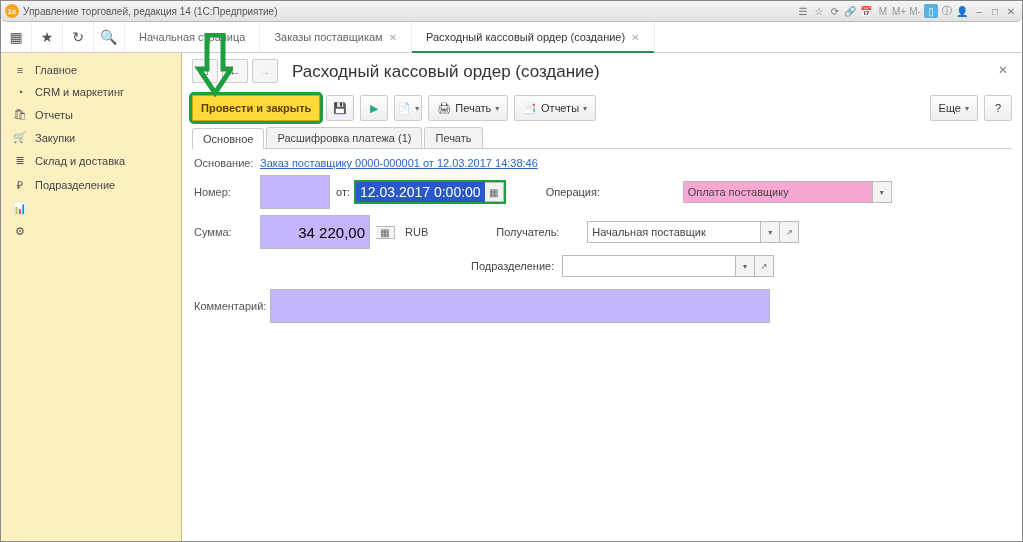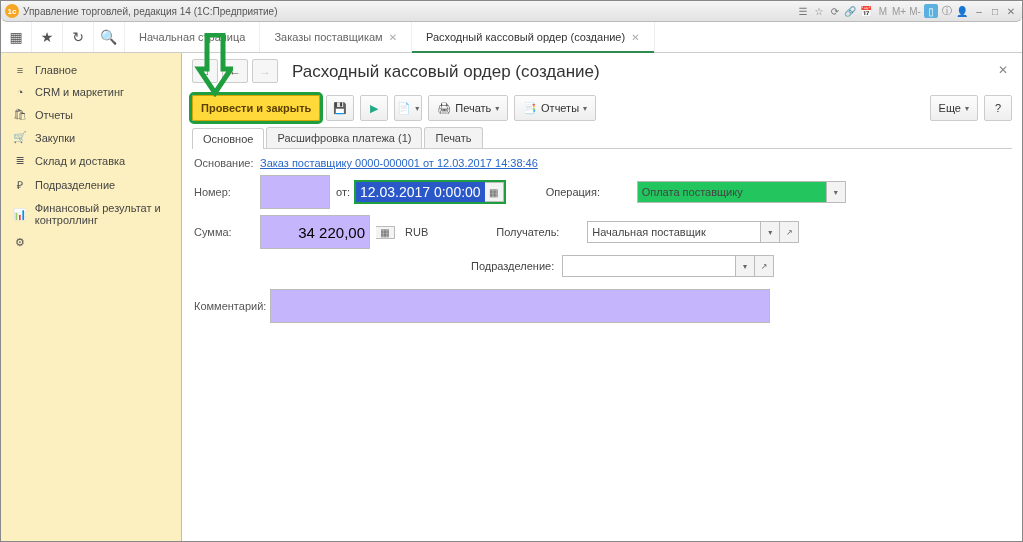--- a/index.html
+++ b/index.html
@@ -40,21 +40,21 @@
 .form{padding:8px 2px;display:flex;flex-direction:column;gap:6px;font-size:11px;color:#444;}
 .row{display:flex;align-items:center;gap:6px;}
 .lbl{width:60px;color:#555;}
 .link{color:#2a66c8;text-decoration:underline;}
 .input{height:34px;border:1px solid #bbb;background:#c4b5fd;padding:0 4px;box-sizing:border-box;font-size:15px;}
 .date-box{outline:2px solid #1e9e3e;display:inline-flex;}
 .date-val{background:#2a58c8;color:#fff;padding:2px 4px;font-size:14px;}
 .date-ic{width:18px;border:1px solid #bbb;border-left:none;background:#f3f3f3;display:flex;align-items:center;justify-content:center;font-size:10px;color:#666;}
 .sel-wrap{display:flex;}
 .sel{height:20px;border:1px solid #bbb;background:#fff;padding:0 4px;display:flex;align-items:center;}
-.sel.yellow{background:#22c55e;}
+.sel.yellow{background:#f9a8d4;margin-left:46px;}
 .sel-btn{width:18px;height:20px;border:1px solid #bbb;border-left:none;background:#f3f3f3;display:flex;align-items:center;justify-content:center;font-size:8px;color:#666;}
 </style>
 </head>
 <body>
 
 <div class="outer">
 
   <div class="titlebar">
     <span class="app-icon">1c</span>
     <span>Управление торговлей, редакция 14  (1С:Предприятие)</span>
@@ -125,21 +125,20 @@
       <div class="item">
           <span class="ic">≣</span>
           <span>Склад и доставка</span>
         </div>
       <div class="item">
           <span class="ic">₽</span>
           <span>Подразделение</span>
         </div>
       <div class="item">
           <span class="ic">📊</span>
-          <span>Финансовый результат и контроллинг</span>
         </div>
       <div class="item">
           <span class="ic">⚙</span>
         </div>
     </div>
 
     <div class="content">
       <span class="close-page">✕</span>
       <div class="nav-row">
         <div class="navbtn">⌂</div>

